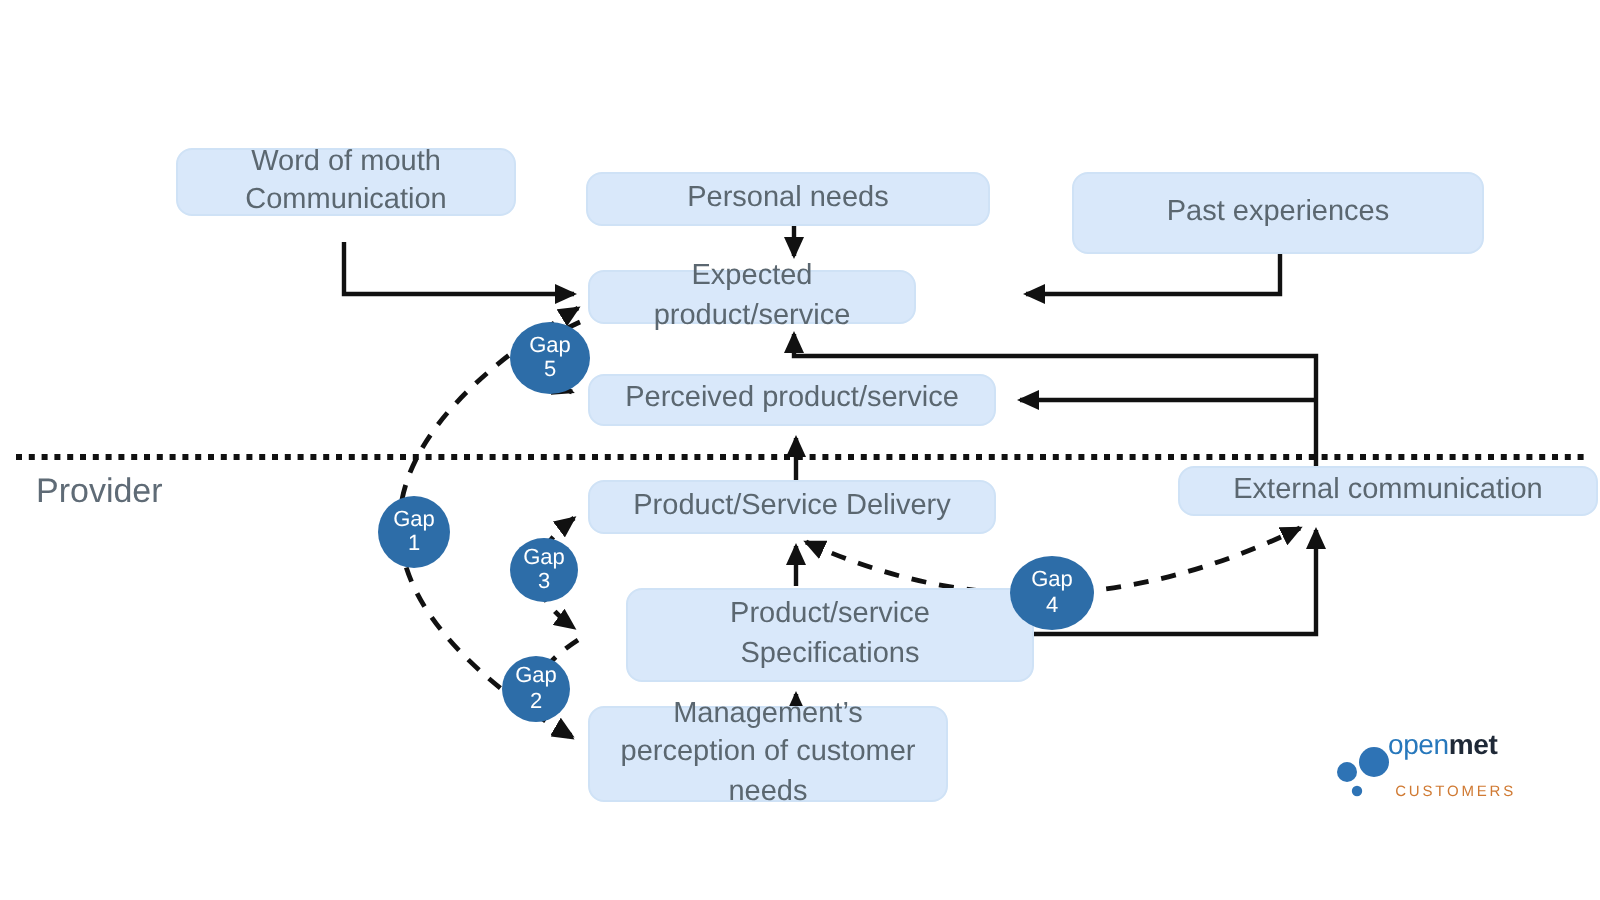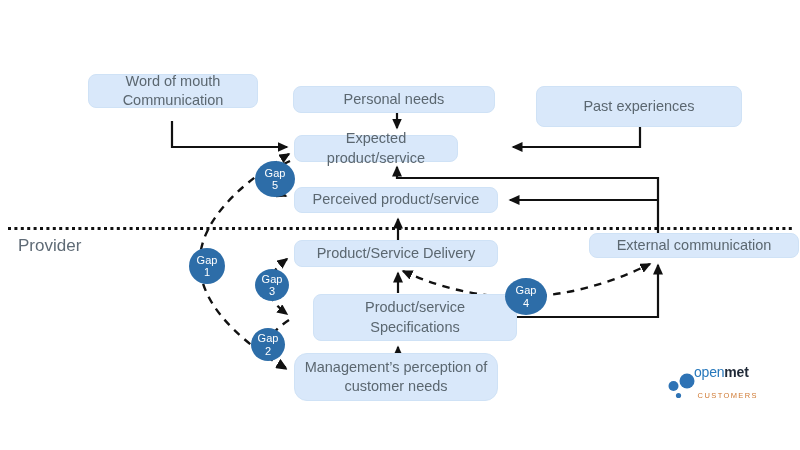--- a/index.html
+++ b/index.html
@@ -63,21 +63,21 @@
 
   <div class="zone-label" style="left:18px;top:236px;text-align:center;">Provider</div>
 
   <div class="node" style="left:88px;top:74px;width:170px;height:34px;">Word of mouth Communication</div>
   <div class="node" style="left:293px;top:86px;width:202px;height:27px;text-align:center;">Personal needs</div>
   <div class="node" style="left:536px;top:86px;width:206px;height:41px;">Past experiences</div>
   <div class="node" style="left:294px;top:135px;width:164px;height:27px;">Expected product/service</div>
   <div class="node" style="left:294px;top:187px;width:204px;height:26px;">Perceived product/service</div>
   <div class="node" style="left:294px;top:240px;width:204px;height:27px;">Product/Service Delivery</div>
   <div class="node" style="left:294px;top:294px;width:204px;height:47px;margin-left:19px;">Product/service Specifications</div>
-  <div class="node" style="left:294px;top:353px;width:204px;height:48px;border-radius:13px;">Management’s perception of customer needs</div>
+  <div class="node" style="left:294px;top:353px;width:180px;height:48px;">Management’s perception of customer needs</div>
   <div class="node" style="left:555px;top:233px;width:210px;height:25px;margin-left:34px;">External communication</div>
 
   <div class="gap" style="left:189px;top:248px;width:36px;height:36px;">
     <span>Gap</span>
     <span>1</span>
   </div>
   <div class="gap" style="left:251px;top:328px;width:34px;height:33px;">
     <span>Gap</span>
     <span>2</span>
   </div>

